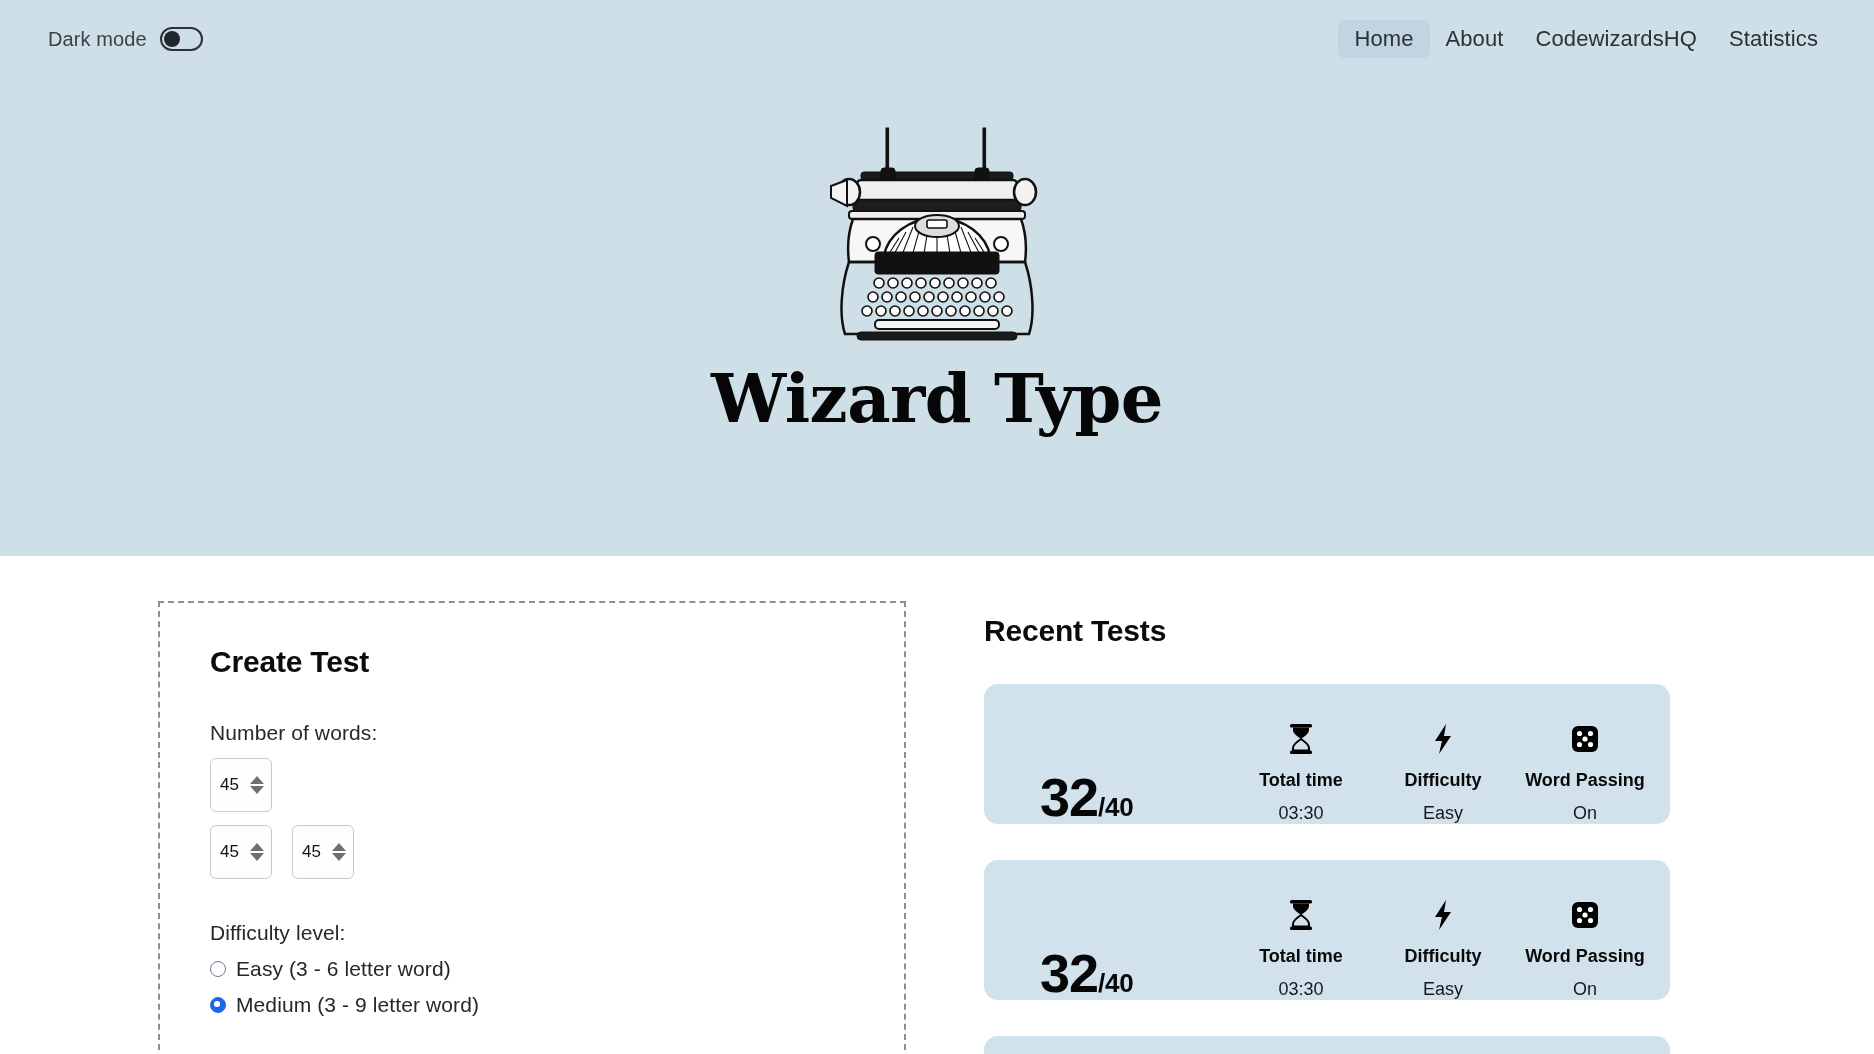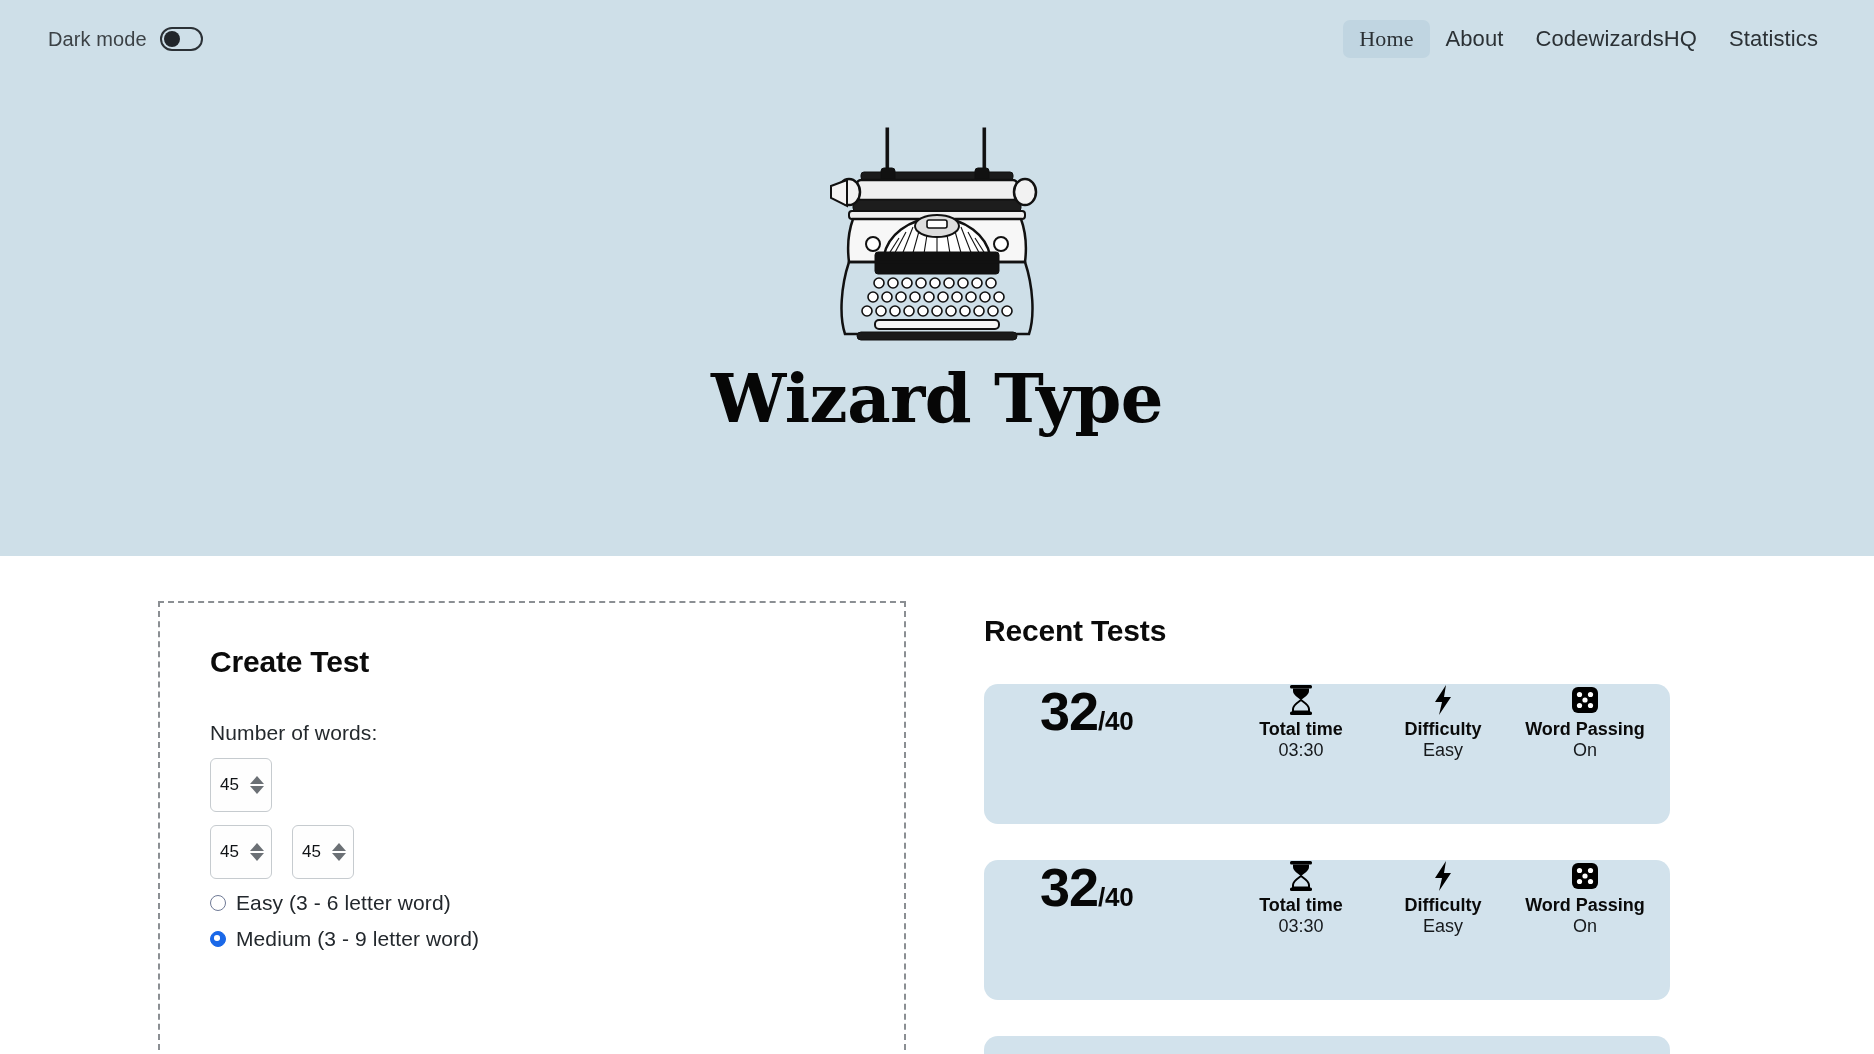--- a/index.html
+++ b/index.html
@@ -73,21 +73,20 @@
     font-size: 22px;
     color: #2b3135;
     padding: 6px 16px;
     border-radius: 7px;
     cursor: pointer;
     white-space: nowrap;
     letter-spacing: 0.1px;
   }
   .nav-item.active {
     background: #c0d5e1;
-    font-family: Liberation Serif, serif;
   }
 
   .hero-inner {
     position: absolute;
     top: 126px;
     left: 0; right: 0;
     display: flex;
     flex-direction: column;
     align-items: center;
   }
@@ -236,21 +235,21 @@
     letter-spacing: -0.2px;
   }
 
   .test-card {
     margin-top: 36px;
     width: 686px;
     height: 140px;
     background: #d2e2ec;
     border-radius: 14px;
     display: flex;
-    align-items: flex-start;
+    align-items: flex-end;
     padding-left: 56px;
   }
 
   .score {
     display: flex;
     align-items: baseline;
     width: 190px;
     flex: none;
   }
   .score-main {
@@ -266,21 +265,21 @@
     color: #070707;
     letter-spacing: -0.3px;
   }
 
   .stat {
     width: 142px;
     flex: none;
     display: flex;
     flex-direction: column;
     align-items: center;
-    gap: 0;
+    gap: 12px;
   }
   .stat-icon {
     height: 32px;
     display: flex;
     align-items: center;
     justify-content: center;
     margin-bottom: 3px;
   }
   .stat-label {
     font-size: 18px;
@@ -437,20 +436,21 @@
       </div>
       <div class="spinner">
         <span class="val">45</span>
         <span class="arrows">
           <span class="arrow-up"></span>
           <span class="arrow-dn"></span>
         </span>
       </div>
     </div>
 
+    <div class="field-label">Difficulty level:</div>
 
     <div class="radio-group">
       <label class="radio-row">
         <span class="radio"></span>
         <span class="radio-label">Easy (3 - 6 letter word)</span>
       </label>
       <label class="radio-row">
         <span class="radio checked"></span>
         <span class="radio-label">Medium  (3 - 9 letter word)</span>
       </label>

